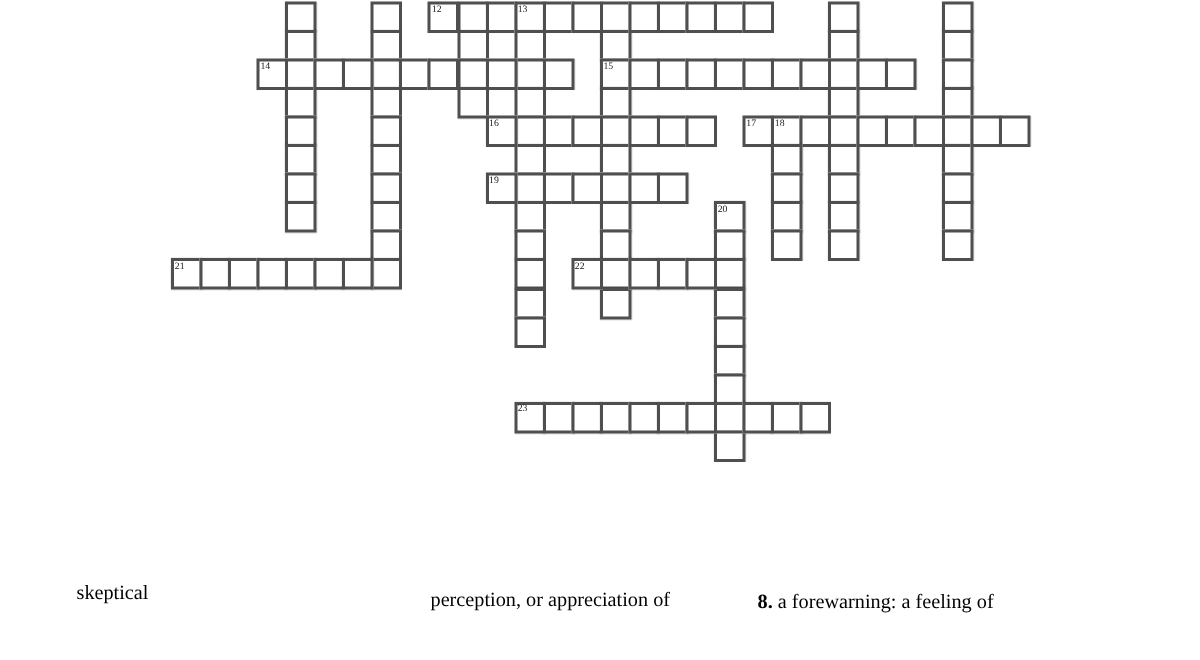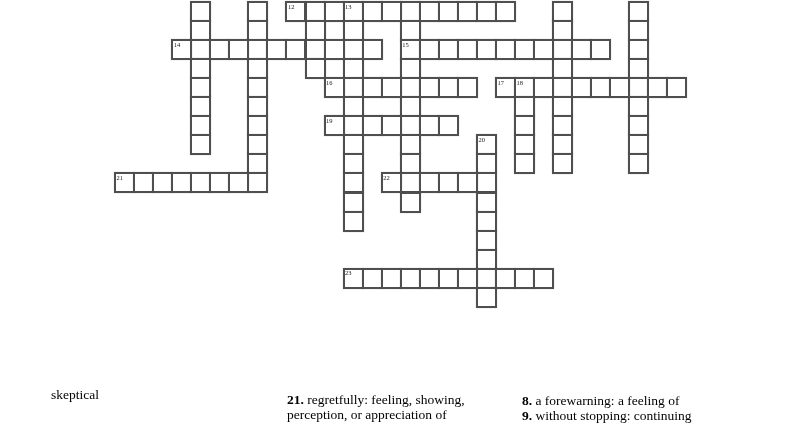--- a/index.html
+++ b/index.html
@@ -207,20 +207,18 @@
     <span class="cell-label" style="left: 116.5px; top: 174.95px;">21</span>
     <span class="cell-label" style="left: 383.2px; top: 174.95px;">22</span>
     <span class="cell-label" style="left: 345.1px; top: 270.2px;">23</span>
   </div>
 
 <div id="clues">
     <div class="clue-col" style="left: 51px; top: 386.5px;">
       <span class="clue-line">skeptical</span>
     </div>
     <div class="clue-col" style="left: 287px; top: 392px;">
-      <span class="clue-line"><span class="clue-num">21. </span>regretfully: feeling, showing,</span>
       <span class="clue-line">perception, or appreciation of</span>
     </div>
-    <div class="clue-col" style="left: 522px; top: 393px;">
+    <div class="clue-col" style="left: 505px; top: 393px;">
       <span class="clue-line"><span class="clue-num">8. </span>a forewarning: a feeling of</span>
-      <span class="clue-line"><span class="clue-num">9. </span>without stopping: continuing</span>
     </div>
   </div>
 
 </body></html>

